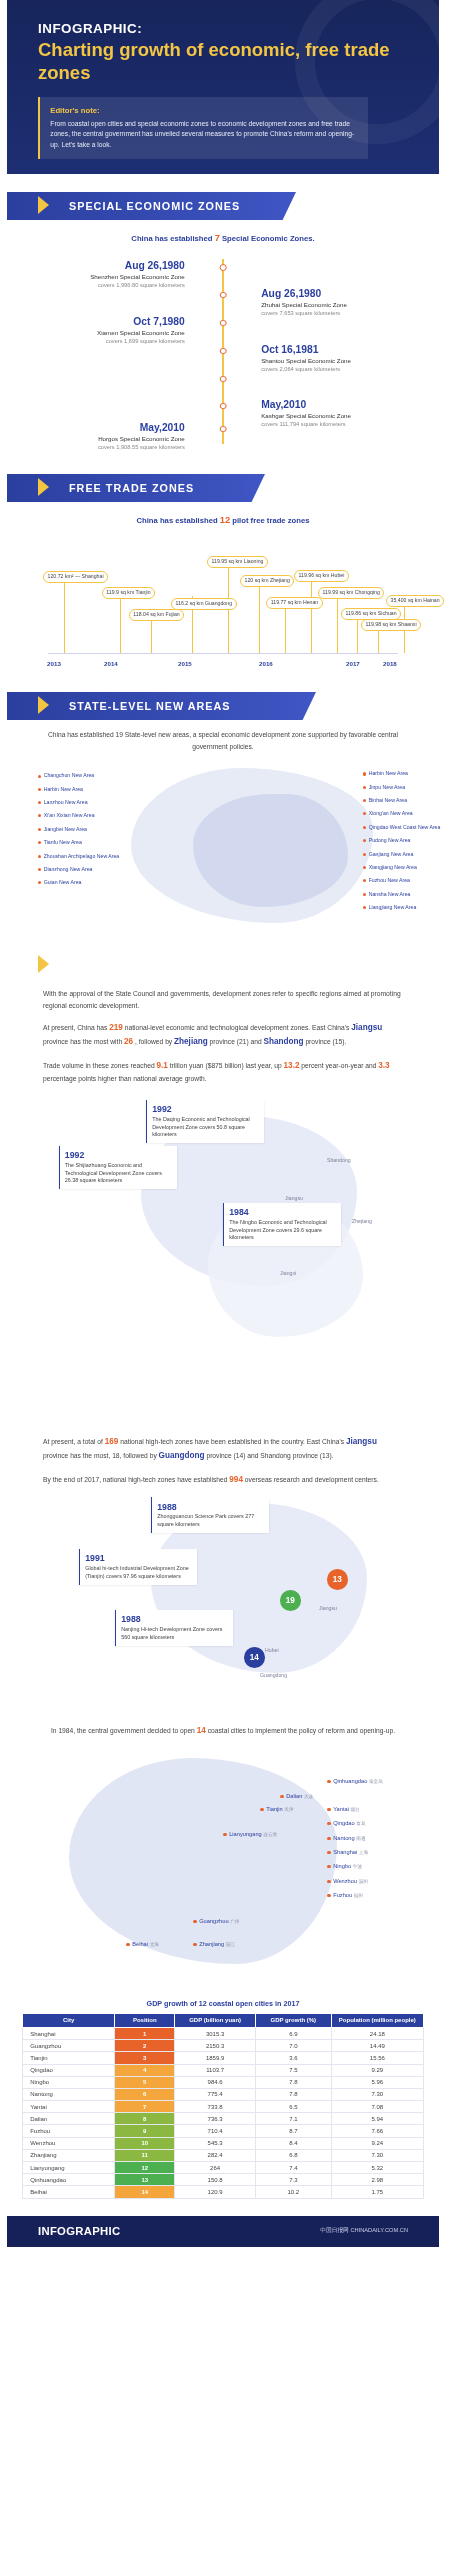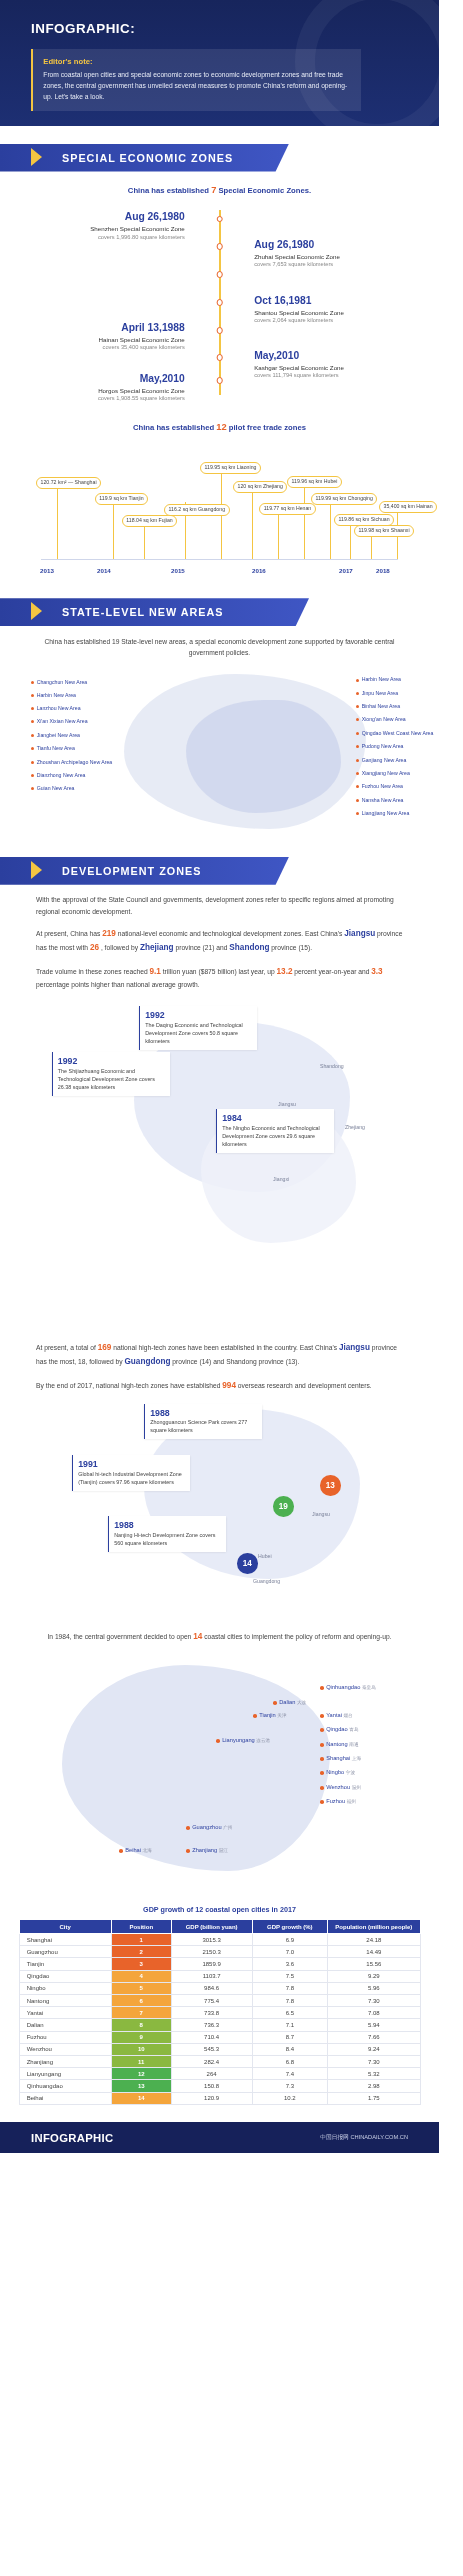--- a/index.html
+++ b/index.html
@@ -2,21 +2,21 @@
 <html style="font-size:8.2px"><head>
 <meta charset="utf-8">
 <style>
   * { box-sizing: border-box; margin: 0; padding: 0; }
   body {
     width: 464px;
     font-family: "Liberation Sans", sans-serif;
     background: #ffffff;
     color: #333;
   }
-  .page { width: 439px; position: relative; background: #fff; }
+  .page { width: 439px; position: relative; background: #fff; padding-left: 7px; }
 
   
   .header {
     background: #1a2a6c;
     background: linear-gradient(180deg, #17255c 0%, #1d2f73 100%);
     padding: 20.6px 31px 15.5px 31px;
     color: #fff;
     position: relative;
     overflow: hidden;
   }
@@ -194,20 +194,21 @@
   .footer .cn { font-size: 5.7px; color: #c9cfe6; }
 </style>
 </head>
 <body>
 
 <div class="page">
 
   <div class="header">
     <div class="hdeco"></div>
     <div class="kicker">INFOGRAPHIC:</div>
+    <h1>Charting growth of economic, free trade zones</h1>
     <div class="editor-box">
       <div class="et">Editor's note:</div>
       <div class="eb">From coastal open cities and special economic zones to economic development zones and free trade zones, the central government has unveiled several measures to promote China's reform and opening-up. Let's take a look.</div>
     </div>
   </div>
 
   <div class="banner">
     <div class="bar" style="width:289px;">SPECIAL ECONOMIC ZONES</div>
     <div class="tri"></div>
   </div>
@@ -232,42 +233,46 @@
     <div class="sez-card sez-left" style="top:4.1px;">
       <div class="d">Aug 26,1980</div>
       <div class="n">Shenzhen Special Economic Zone</div>
       <div class="a">covers 1,996.80 square kilometers</div>
     </div>
     <div class="sez-card sez-right" style="top:32px;">
       <div class="d">Aug 26,1980</div>
       <div class="n">Zhuhai Special Economic Zone</div>
       <div class="a">covers 7,653 square kilometers</div>
     </div>
+    <div class="sez-card sez-left" style="top:60px;">
+      <div class="d">Oct 7,1980</div>
+      <div class="n">Xiamen Special Economic Zone</div>
+      <div class="a">covers 1,699 square kilometers</div>
+    </div>
     <div class="sez-card sez-right" style="top:88px;">
       <div class="d">Oct 16,1981</div>
       <div class="n">Shantou Special Economic Zone</div>
       <div class="a">covers 2,064 square kilometers</div>
     </div>
-    <div class="sez-card sez-left" style="top:115px;">
-      <div class="d">April 13,1988</div>
-      <div class="n">Hainan Special Economic Zone</div>
-      <div class="a">covers 35,400 square kilometers</div>
-    </div>
     <div class="sez-card sez-right" style="top:143px;">
       <div class="d">May,2010</div>
       <div class="n">Kashgar Special Economic Zone</div>
       <div class="a">covers 111,794 square kilometers</div>
     </div>
     <div class="sez-card sez-left" style="top:166px;">
       <div class="d">May,2010</div>
       <div class="n">Horgos Special Economic Zone</div>
       <div class="a">covers 1,908.55 square kilometers</div>
     </div>
   </div>
 
+  <div class="banner">
+    <div class="bar" style="width:258px;">FREE TRADE ZONES</div>
+    <div class="tri"></div>
+  </div>
 
   <div class="sub-lead">
     <span>China has established</span>
     <b>12</b>
     <span>pilot free trade zones</span>
   </div>
 
   <div class="ftz-chart">
     <div class="ftz-axis"></div>
 
@@ -345,21 +350,20 @@
     <div class="na-label" style="left:325px; top:61px;">Qingdao West Coast New Area</div>
     <div class="na-label" style="left:325px; top:74px;">Pudong New Area</div>
     <div class="na-label" style="left:325px; top:88px;">Ganjiang New Area</div>
     <div class="na-label" style="left:325px; top:101px;">Xiangjiang New Area</div>
     <div class="na-label" style="left:325px; top:114px;">Fuzhou New Area</div>
     <div class="na-label" style="left:325px; top:128px;">Nansha New Area</div>
     <div class="na-label" style="left:325px; top:141px;">Liangjiang New Area</div>
   </div>
 
   <div class="banner">
-    <div class="bar" style="width:289px;">DEVELOPMENT ZONES</div>
     <div class="tri"></div>
   </div>
 
   <div class="body-text">With the approval of the State Council and governments, development zones refer to specific regions aimed at promoting regional economic development.</div>
 
   <div class="body-text">
     <span>At present, China has</span>
     <b class="hl">219</b>
     <span>national-level economic and technological development zones. East China's</span>
     <b class="hl2">Jiangsu</b>

